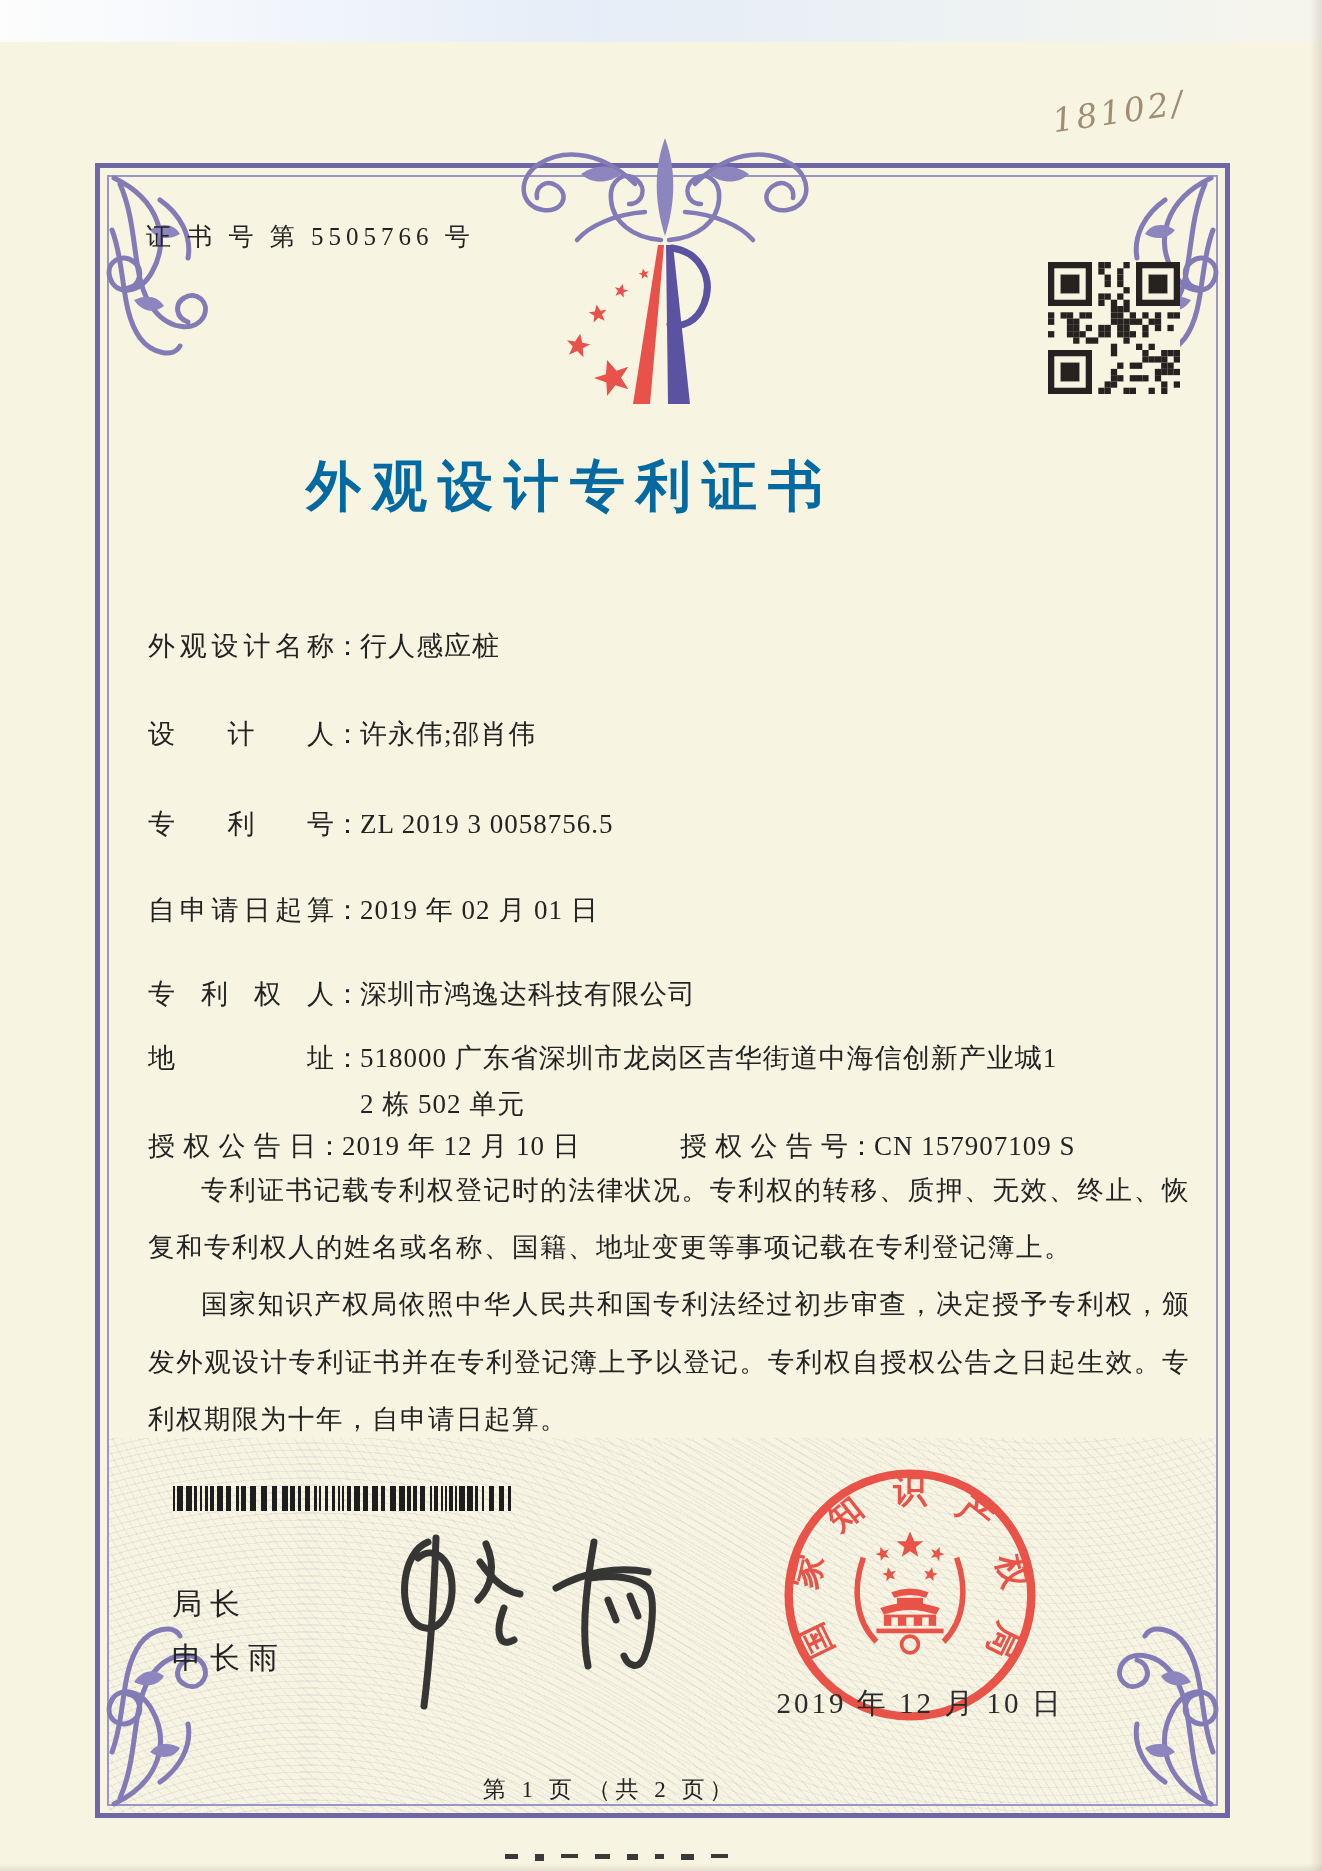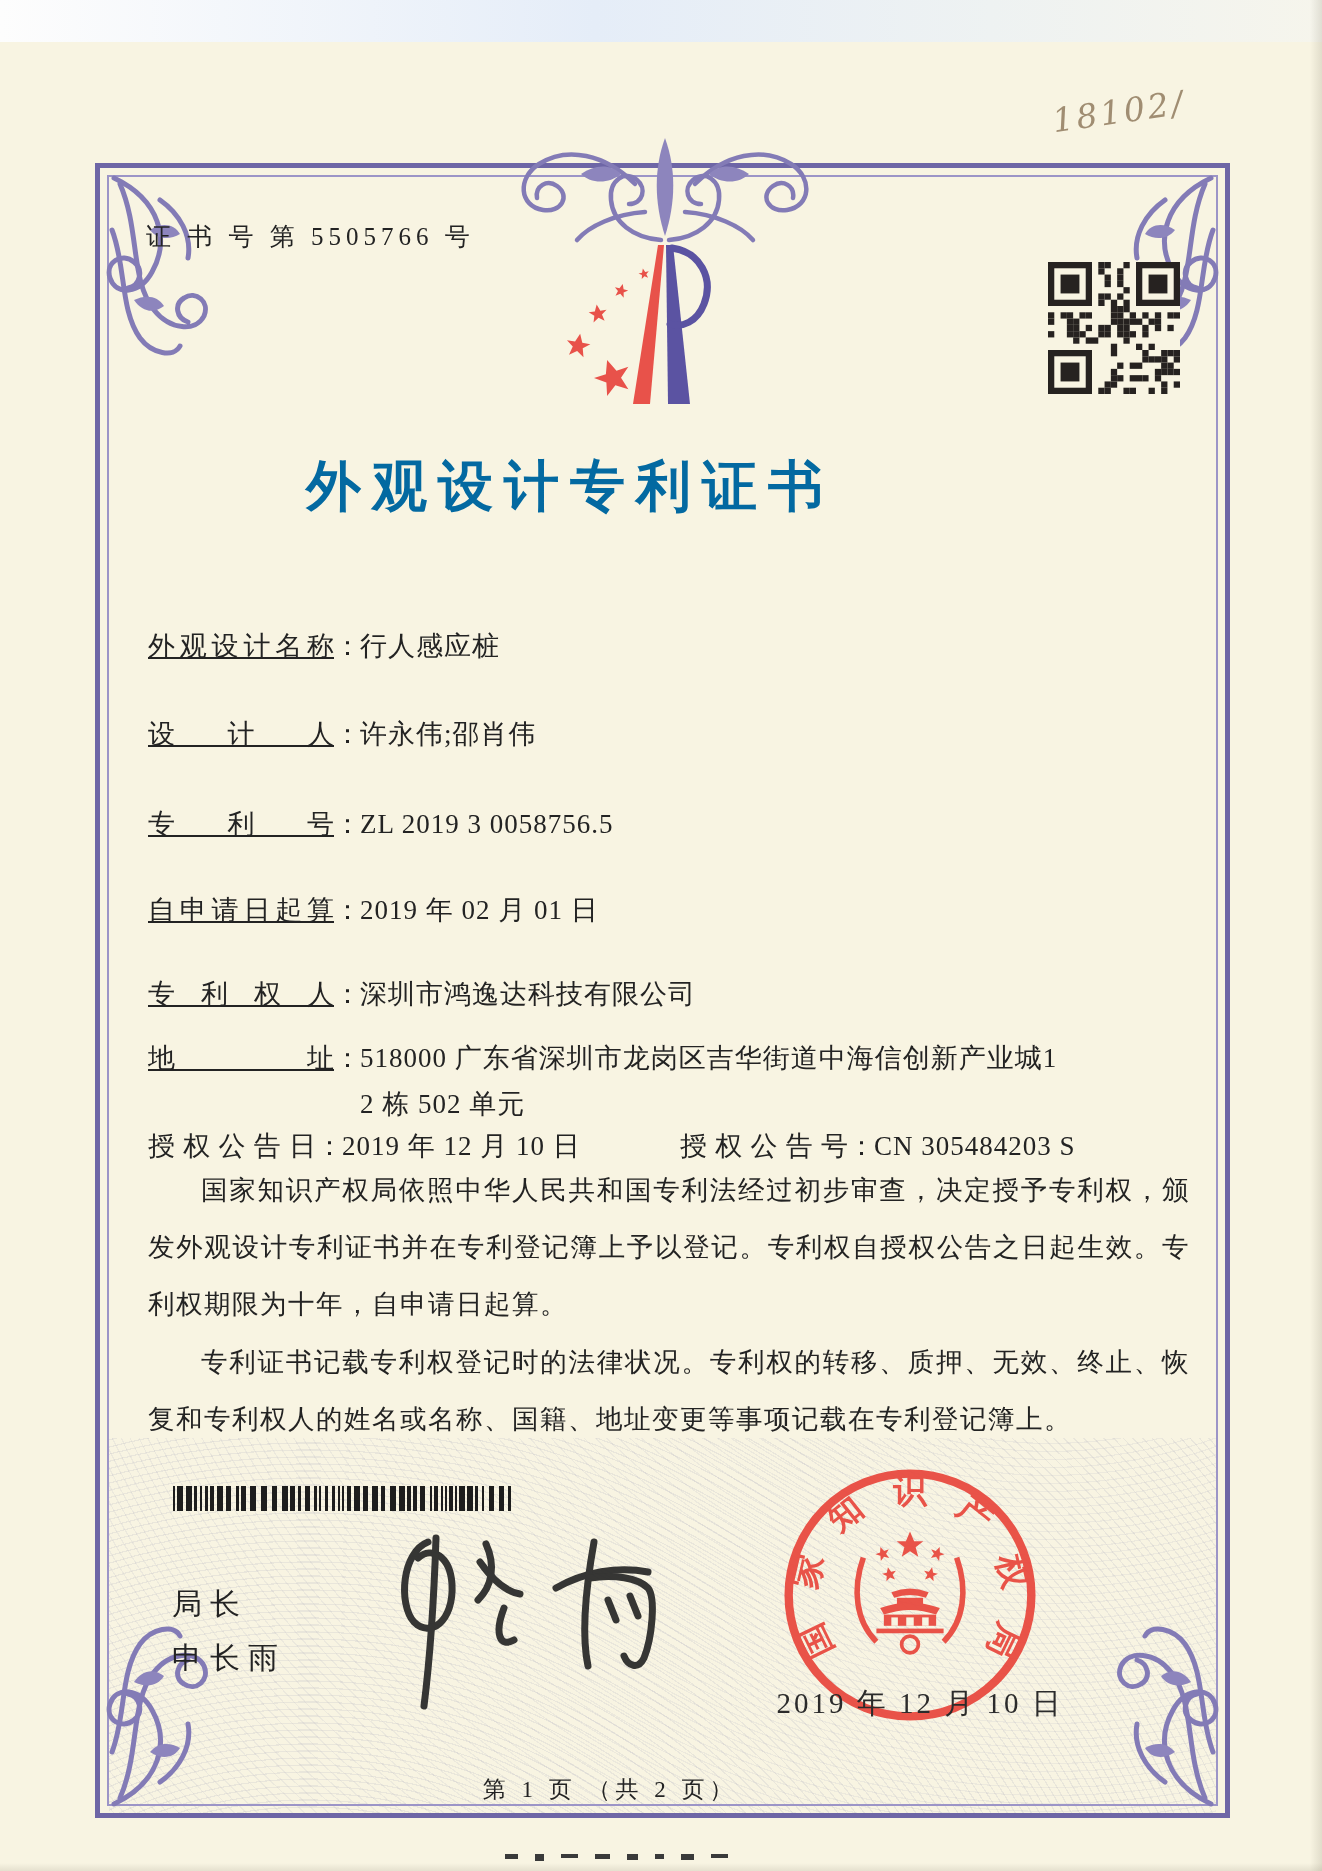--- a/index.html
+++ b/index.html
@@ -32,21 +32,21 @@
   .hand-note{position:absolute;left:1052px;top:92px;font-size:33px;font-style:italic;
         color:#a08d72;transform:rotate(-8deg);letter-spacing:3px;z-index:3;
         font-family:"DejaVu Serif",serif;}
   .logo{position:absolute;left:540px;top:233px;width:190px;height:182px;z-index:3;}
   .qr{position:absolute;left:1048px;top:262px;width:132px;height:132px;z-index:3;}
   .title{position:absolute;left:170px;top:450px;width:800px;text-align:center;
         font-size:55px;font-weight:bold;letter-spacing:11px;color:#0369a1;z-index:3;}
   .fields{position:absolute;left:148px;top:0;width:1045px;z-index:3;font-size:27px;}
   .frow{position:absolute;left:0;white-space:nowrap;}
   .flabel{display:inline-block;width:186px;text-align:justify;text-align-last:justify;
-        vertical-align:top;text-decoration:underline;}
+        vertical-align:top;}
   .fcolon{display:inline-block;width:26px;}
   .fvalue{letter-spacing:1px;}
   .addr2{position:absolute;left:212px;letter-spacing:1px;}
   .grant2{position:absolute;left:532px;top:0;white-space:nowrap;}
   .glabel{display:inline-block;width:168px;text-align:justify;text-align-last:justify;vertical-align:top;}
   .paras{position:absolute;left:148px;top:1162px;width:1042px;z-index:3;
         font-size:26.5px;line-height:2.16;letter-spacing:1.5px;text-align:justify;}
   .paras p{margin:0;text-indent:2em;}
   .barcode{position:absolute;left:173px;top:1486px;width:350px;height:25px;z-index:3;font-size:0;}
   .barcode i{display:inline-block;height:100%;background:#1d1d1d;vertical-align:top;}
@@ -307,28 +307,28 @@
     <div class="frow" style="top:976px">
       <span class="flabel">专利权人</span><span class="fcolon">：</span><span class="fvalue">深圳市鸿逸达科技有限公司</span>
     </div>
     <div class="frow" style="top:1040px">
       <span class="flabel">地址</span><span class="fcolon">：</span><span class="fvalue">518000 广东省深圳市龙岗区吉华街道中海信创新产业城1</span>
     </div>
     <div class="addr2" style="top:1086px">2 栋 502 单元</div>
     <div class="frow" style="top:1128px">
       <span class="glabel">授权公告日</span><span class="fcolon">：</span><span class="fvalue">2019 年 12 月 10 日</span>
       <span class="grant2">
-        <span class="glabel">授权公告号</span><span class="fcolon">：</span><span class="fvalue">CN 305484203 S</span>
+        <span class="glabel">授权公告号</span><span class="fcolon">：</span><span class="fvalue">CN 157907109 S</span>
       </span>
     </div>
   </div>
 
   <div class="paras">
+    <p>专利证书记载专利权登记时的法律状况。专利权的转移、质押、无效、终止、恢复和专利权人的姓名或名称、国籍、地址变更等事项记载在专利登记簿上。</p>
     <p>国家知识产权局依照中华人民共和国专利法经过初步审查，决定授予专利权，颁发外观设计专利证书并在专利登记簿上予以登记。专利权自授权公告之日起生效。专利权期限为十年，自申请日起算。</p>
-    <p>专利证书记载专利权登记时的法律状况。专利权的转移、质押、无效、终止、恢复和专利权人的姓名或名称、国籍、地址变更等事项记载在专利登记簿上。</p>
   </div>
 
   <div class="barcode" id="barcode"><i style="width: 2px; margin-right: 2px;"></i><i style="width: 6px; margin-right: 3px;"></i><i style="width: 6px; margin-right: 2px;"></i><i style="width: 3px; margin-right: 3px;"></i><i style="width: 2px; margin-right: 3px;"></i><i style="width: 3px; margin-right: 2px;"></i><i style="width: 4px; margin-right: 3px;"></i><i style="width: 6px; margin-right: 3px;"></i><i style="width: 5px; margin-right: 5px;"></i><i style="width: 3px; margin-right: 2px;"></i><i style="width: 5px; margin-right: 4px;"></i><i style="width: 6px; margin-right: 5px;"></i><i style="width: 6px; margin-right: 5px;"></i><i style="width: 5px; margin-right: 5px;"></i><i style="width: 6px; margin-right: 2px;"></i><i style="width: 5px; margin-right: 3px;"></i><i style="width: 3px; margin-right: 4px;"></i><i style="width: 5px; margin-right: 4px;"></i><i style="width: 3px; margin-right: 2px;"></i><i style="width: 2px; margin-right: 4px;"></i><i style="width: 3px; margin-right: 4px;"></i><i style="width: 3px; margin-right: 3px;"></i><i style="width: 2px; margin-right: 2px;"></i><i style="width: 2px; margin-right: 3px;"></i><i style="width: 4px; margin-right: 3px;"></i><i style="width: 6px; margin-right: 3px;"></i><i style="width: 5px; margin-right: 4px;"></i><i style="width: 6px; margin-right: 3px;"></i><i style="width: 4px; margin-right: 5px;"></i><i style="width: 6px; margin-right: 3px;"></i><i style="width: 6px; margin-right: 2px;"></i><i style="width: 4px; margin-right: 2px;"></i><i style="width: 4px; margin-right: 3px;"></i><i style="width: 5px; margin-right: 5px;"></i><i style="width: 2px; margin-right: 2px;"></i><i style="width: 4px; margin-right: 3px;"></i><i style="width: 2px; margin-right: 2px;"></i><i style="width: 2px; margin-right: 2px;"></i><i style="width: 4px; margin-right: 2px;"></i><i style="width: 2px; margin-right: 2px;"></i><i style="width: 6px; margin-right: 2px;"></i><i style="width: 6px; margin-right: 2px;"></i><i style="width: 3px; margin-right: 4px;"></i><i style="width: 2px; margin-right: 5px;"></i><i style="width: 5px; margin-right: 5px;"></i><i style="width: 5px; margin-right: 4px;"></i><i style="width: 3px; margin-right: 4px;"></i></div>
 
   <div class="sig-title">局长</div>
   <div class="sig-name">申长雨</div>
 
   <div class="signature">
     <svg viewBox="0 0 320 212">
       <g stroke="#262626" stroke-width="7" fill="none" stroke-linecap="round" opacity="0.92">

